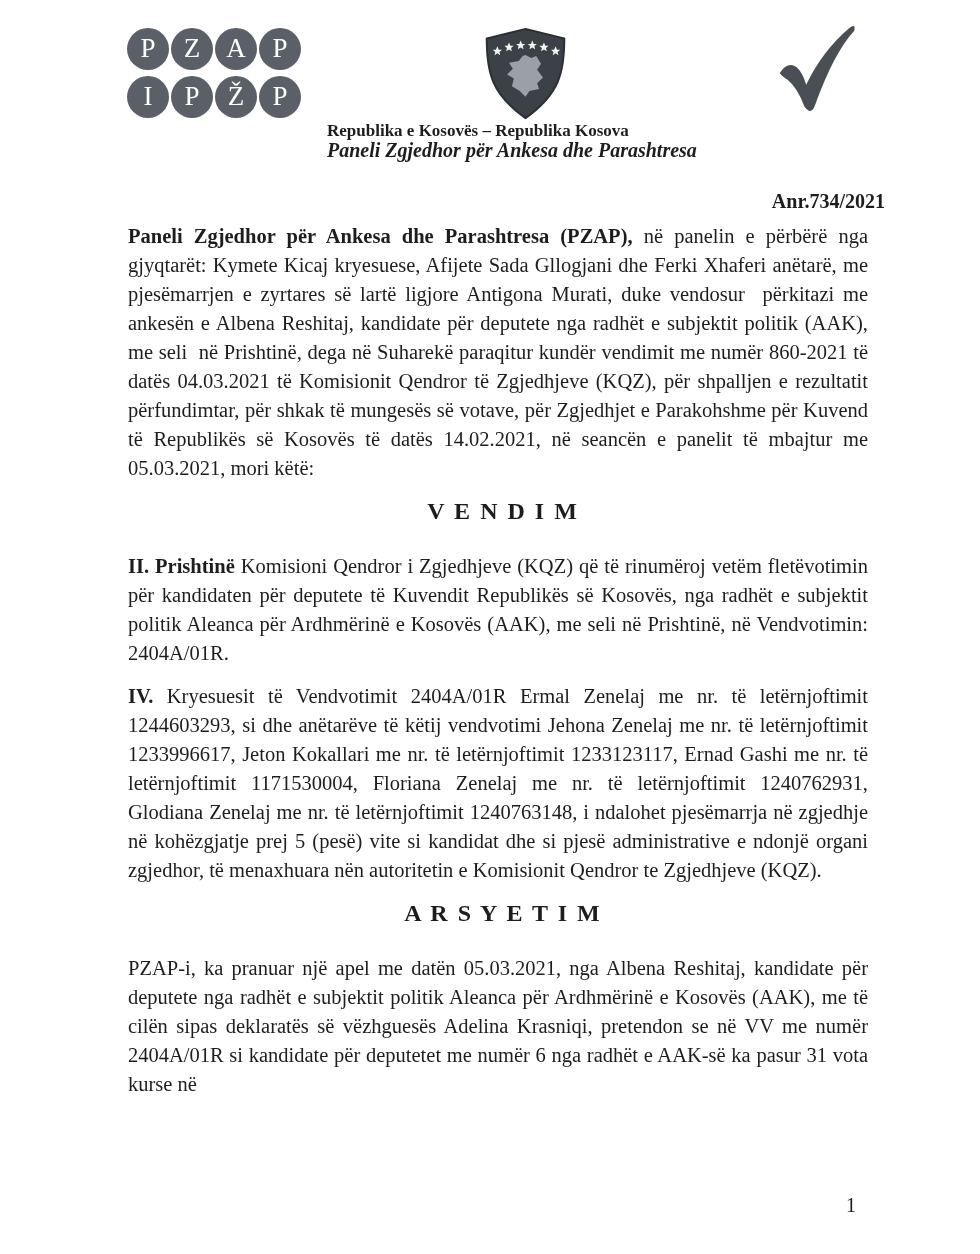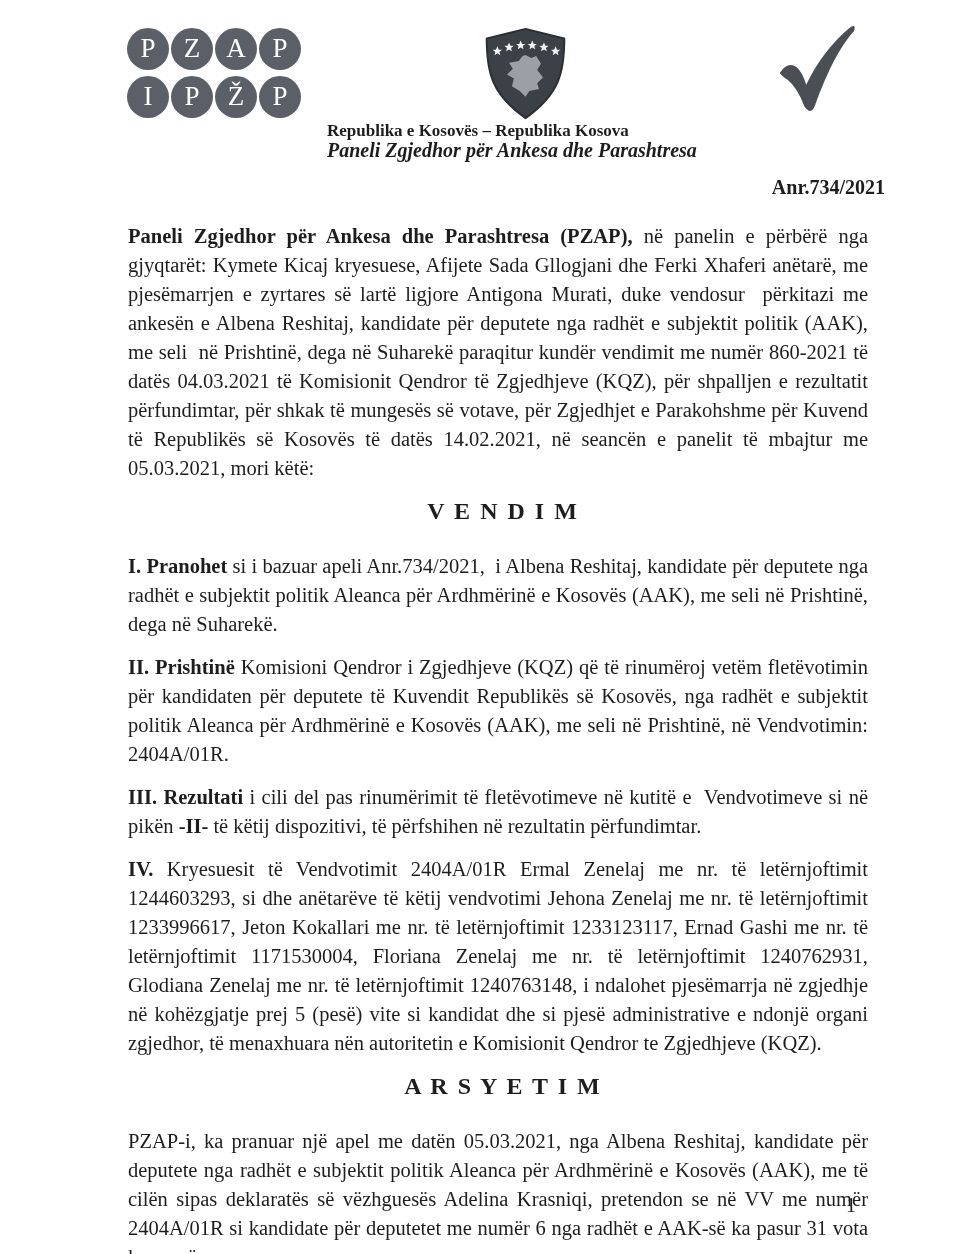--- a/index.html
+++ b/index.html
@@ -65,21 +65,21 @@
     position: absolute;
     left: 765px; top: 22px;
     width: 102px; height: 98px;
     display: block;
   }
   .check svg { width: 100%; height: 100%; display: block; }
   .check-path { fill: var(--check); }
 
   .case-number {
     position: absolute;
-    top: 176px;
+    top: 190px;
     right: 95px;
     font-weight: bold;
     font-size: 20px;
   }
 
   
   .doc-body {
     position: absolute;
     left: 128px;
     top: 222px;
@@ -158,23 +158,21 @@
       </svg>
     </span>
 
     <div class="case-number">Anr.734/2021</div>
 
   </header>
 
   <main class="doc-body" id="doc-body">
       <p class="para"><span class="b">Paneli Zgjedhor për Ankesa dhe Parashtresa (PZAP),</span><span> në panelin e përbërë nga gjyqtarët: Kymete Kicaj kryesuese, Afijete Sada Gllogjani dhe Ferki Xhaferi anëtarë, me pjesëmarrjen e zyrtares së lartë ligjore Antigona Murati, duke vendosur  përkitazi me ankesën e Albena Reshitaj, kandidate për deputete nga radhët e subjektit politik (AAK), me seli  në Prishtinë, dega në Suharekë paraqitur kundër vendimit me numër 860-2021 të datës 04.03.2021 të Komisionit Qendror të Zgjedhjeve (KQZ), për shpalljen e rezultatit përfundimtar, për shkak të mungesës së votave, për Zgjedhjet e Parakohshme për Kuvend të Republikës së Kosovës të datës 14.02.2021, në seancën e panelit të mbajtur me 05.03.2021, mori këtë:</span></p>
       <p class="heading"><span class="b">V E N D I M</span></p>
-      <p class="para"><span class="b">I. Pranohet</span><span> si i bazuar apeli Anr.734/2021,  i Albena Reshitaj, kandidate për deputete nga radhët e subjektit politik Aleanca për Ardhmërinë e Kosovës (AAK), me seli në Prishtinë, dega në Suharekë.</span></p>
       <p class="para"><span class="b">II. Prishtinë</span><span> Komisioni Qendror i Zgjedhjeve (KQZ) që të rinumëroj vetëm fletëvotimin për kandidaten për deputete të Kuvendit Republikës së Kosovës, nga radhët e subjektit politik Aleanca për Ardhmërinë e Kosovës (AAK), me seli në Prishtinë, në Vendvotimin: 2404A/01R.</span></p>
-      <p class="para"><span class="b">III. Rezultati</span><span> i cili del pas rinumërimit të fletëvotimeve në kutitë e  Vendvotimeve si në pikën </span><span class="b">-II-</span><span> të këtij dispozitivi, të përfshihen në rezultatin përfundimtar.</span></p>
       <p class="para"><span class="b">IV.</span><span> Kryesuesit të Vendvotimit 2404A/01R Ermal Zenelaj me nr. të letërnjoftimit 1244603293, si dhe anëtarëve të këtij vendvotimi Jehona Zenelaj me nr. të letërnjoftimit 1233996617, Jeton Kokallari me nr. të letërnjoftimit 1233123117, Ernad Gashi me nr. të letërnjoftimit 1171530004, Floriana Zenelaj me nr. të letërnjoftimit 1240762931, Glodiana Zenelaj me nr. të letërnjoftimit 1240763148, i ndalohet pjesëmarrja në zgjedhje në kohëzgjatje prej 5 (pesë) vite si kandidat dhe si pjesë administrative e ndonjë organi zgjedhor, të menaxhuara nën autoritetin e Komisionit Qendror te Zgjedhjeve (KQZ).</span></p>
       <p class="heading"><span class="b">A R S Y E T I M</span></p>
       <p class="para"><span>PZAP-i, ka pranuar një apel me datën 05.03.2021, nga Albena Reshitaj, kandidate për deputete nga radhët e subjektit politik Aleanca për Ardhmërinë e Kosovës (AAK), me të cilën sipas deklaratës së vëzhguesës Adelina Krasniqi, pretendon se në VV me numër 2404A/01R si kandidate për deputetet me numër 6 nga radhët e AAK-së ka pasur 31 vota kurse në</span></p>
     </main>
 
   <div class="page-number">1</div>
 
 </div>
 
 </body></html>

